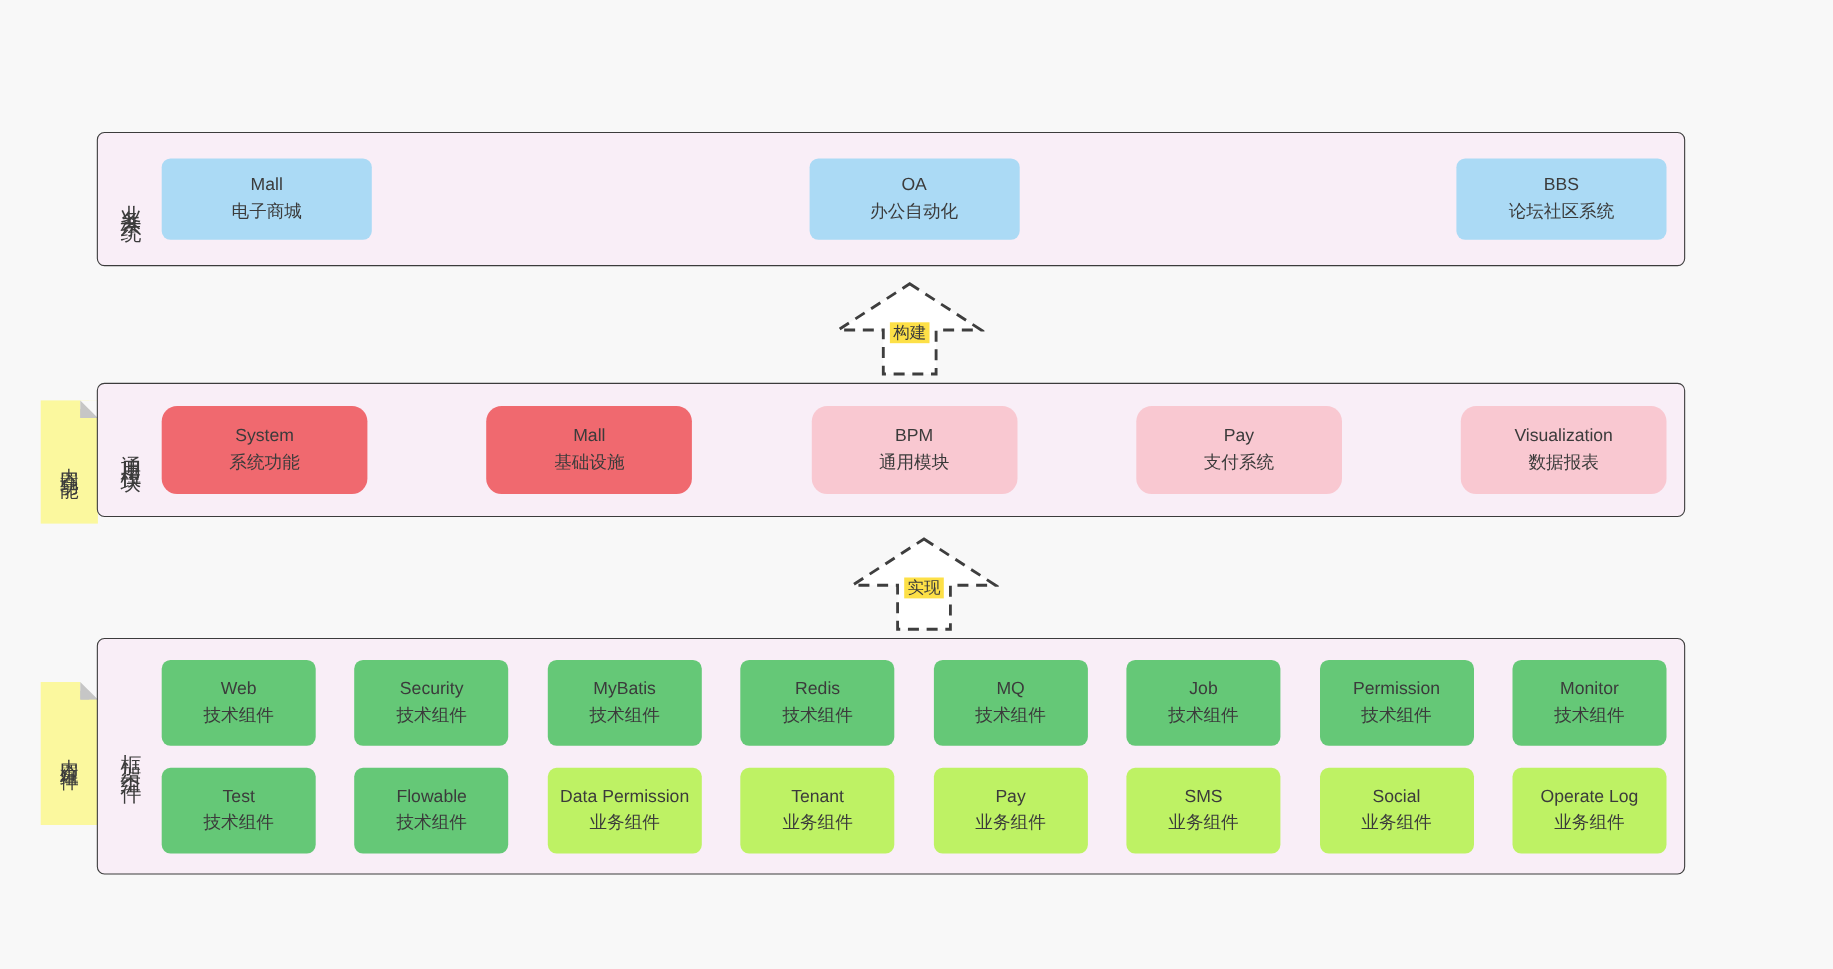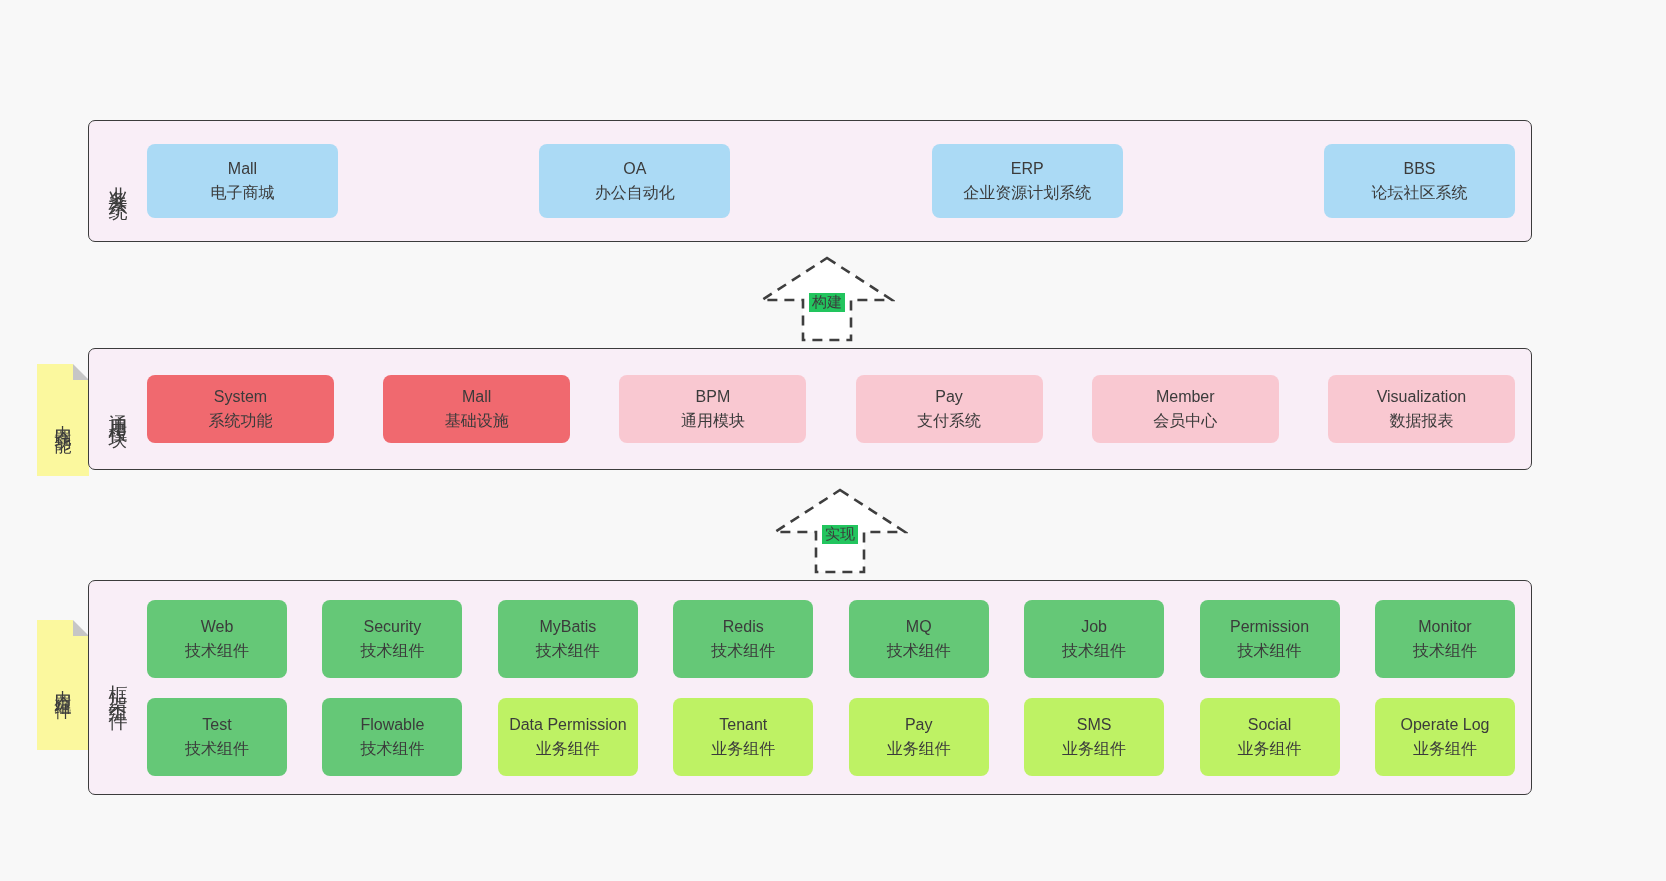--- a/index.html
+++ b/index.html
@@ -24,21 +24,21 @@
     align-items:center; padding-right:16px;
   }
   .node {
     border-radius:8px; display:flex; flex-direction:column;
     align-items:center; justify-content:center; text-align:center;
     font-size:16px; line-height:24px; padding:4px 6px;
   }
   .band-1 { top:120px; height:122px; }
   .band-1 .node { width:191px; height:74px; }
   .band-2 { top:348px; height:122px; }
-  .band-2 .node { width:187px; height:68px; }
+  .band-2 .node { width:187px; height:80px;border-radius:14px; }
   .band-3 { top:580px; height:215px; }
   .band-3 .rows { flex:1; display:flex; flex-direction:column; justify-content:center; gap:20px; padding-right:16px; }
   .band-3 .node-row { flex:none; padding-right:0;align-items:center; }
   .band-3 .node { width:140px; height:78px; }
   .blue  { background:#abdaf5; }
   .red   { background:#f0696f; }
   .pink  { background:#f9c8d1; }
   .green { background:#65c877; }
   .lgreen{ background:#bef264; }
   .tab {
@@ -52,42 +52,38 @@
     border-style:solid; border-width:8px;
     border-color:#f8f8f8 #f8f8f8 #c6c6c6 #c6c6c6;
   }
   .tab-1 { top:364px; height:112px; }
   .tab-2 { top:620px; height:130px; }
   .up-arrow { position:absolute; width:136px; height:88px; z-index:2; }
   .arrow-1 { left:759px; top:255px; }
   .arrow-2 { left:772px; top:487px; }
   .up-arrow .arrow-label {
     position:absolute; left:50%; top:38px; transform:translateX(-50%);
-    background:#22c55e; padding:0 3px; font-size:15px; white-space:nowrap;
+    background:#fde047; padding:0 3px; font-size:15px; white-space:nowrap;
   }
 </style>
 </head>
 <body>
 
 <div>
 
   <div class="band band-1">
     <div class="band-label">业务系统</div>
     <div class="node-row">
       <div class="node blue">
         <span>Mall</span>
         <span>电子商城</span>
       </div>
       <div class="node blue">
         <span>OA</span>
         <span>办公自动化</span>
-      </div>
-      <div class="node blue">
-        <span>ERP</span>
-        <span>企业资源计划系统</span>
       </div>
       <div class="node blue">
         <span>BBS</span>
         <span>论坛社区系统</span>
       </div>
     </div>
   </div>
 
   <div class="up-arrow arrow-1">
     <svg viewBox="0 0 136 88" width="136" height="88">
@@ -110,24 +106,20 @@
       </div>
       <div class="node pink">
         <span>BPM</span>
         <span>通用模块</span>
       </div>
       <div class="node pink">
         <span>Pay</span>
         <span>支付系统</span>
       </div>
       <div class="node pink">
-        <span>Member</span>
-        <span>会员中心</span>
-      </div>
-      <div class="node pink">
         <span>Visualization</span>
         <span>数据报表</span>
       </div>
     </div>
   </div>
 
   <div class="up-arrow arrow-2">
     <svg viewBox="0 0 136 88" width="136" height="88">
       <polygon points="68,3 133,45 92,45 92,85 44,85 44,45 3,45" fill="#ffffff" stroke="#3e3e3e" stroke-width="2.6" stroke-dasharray="10 7"></polygon>
     </svg>

